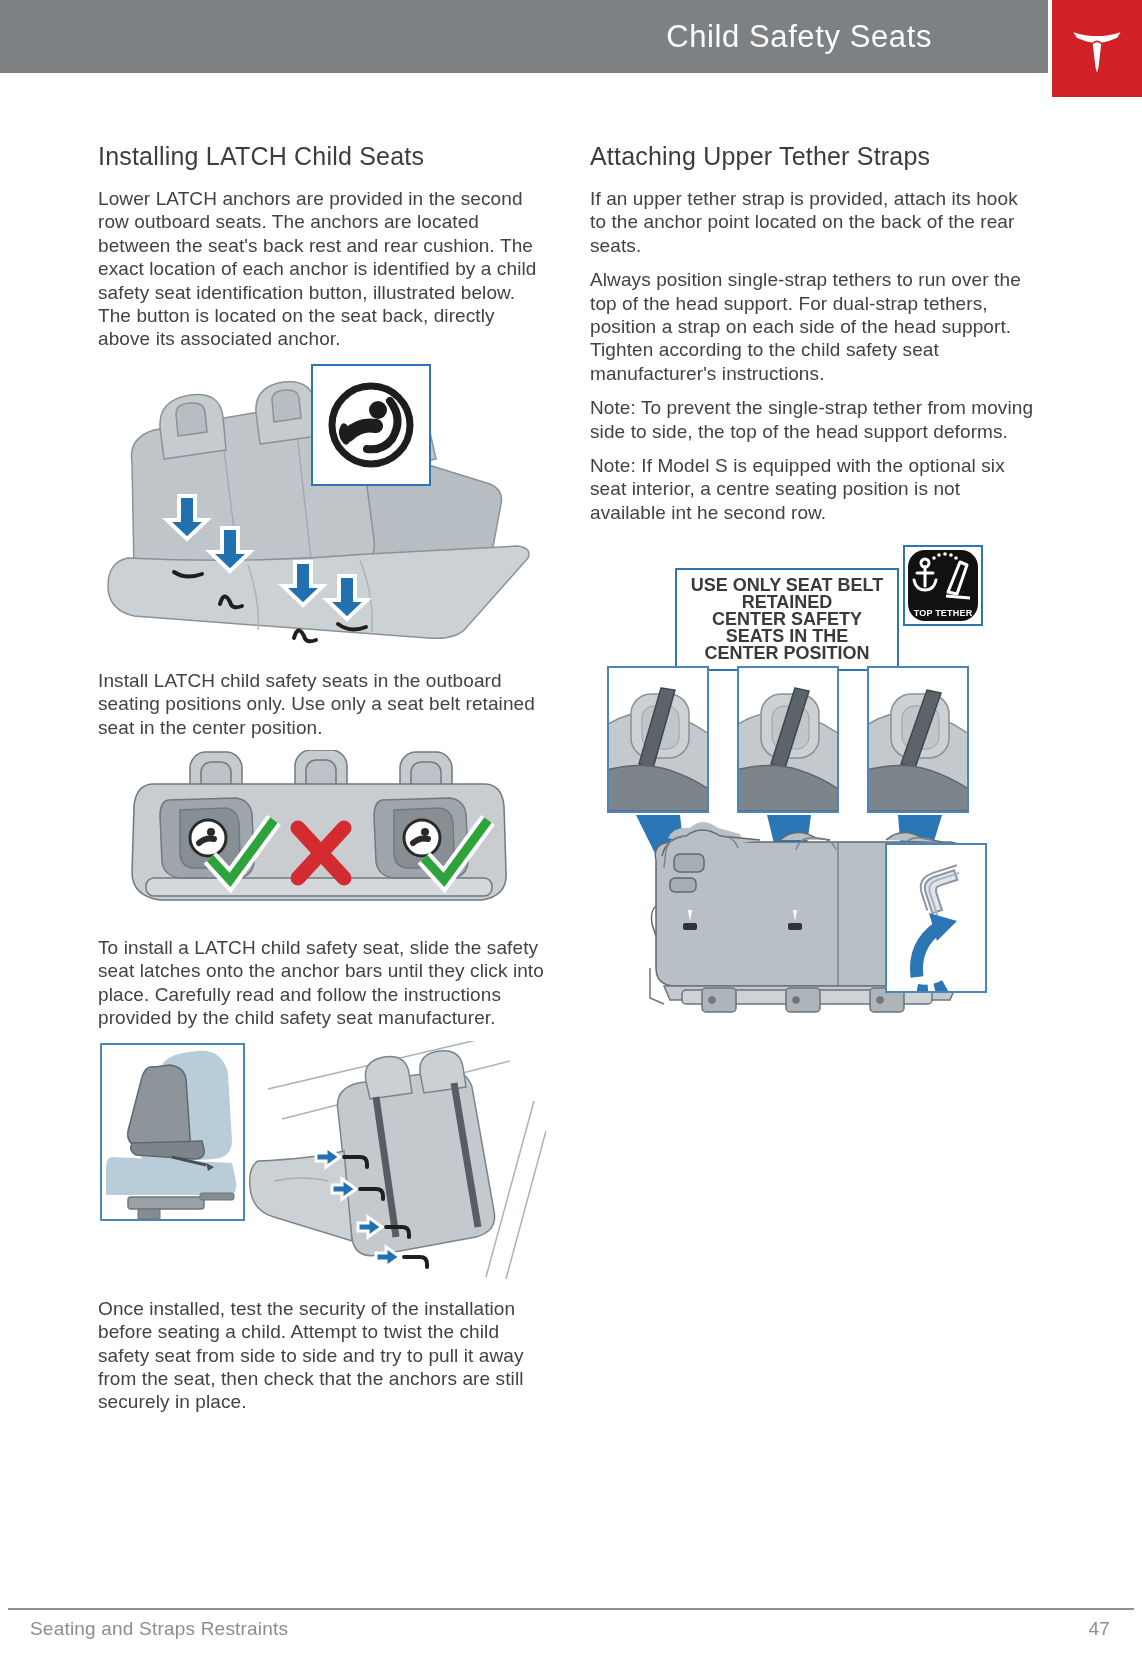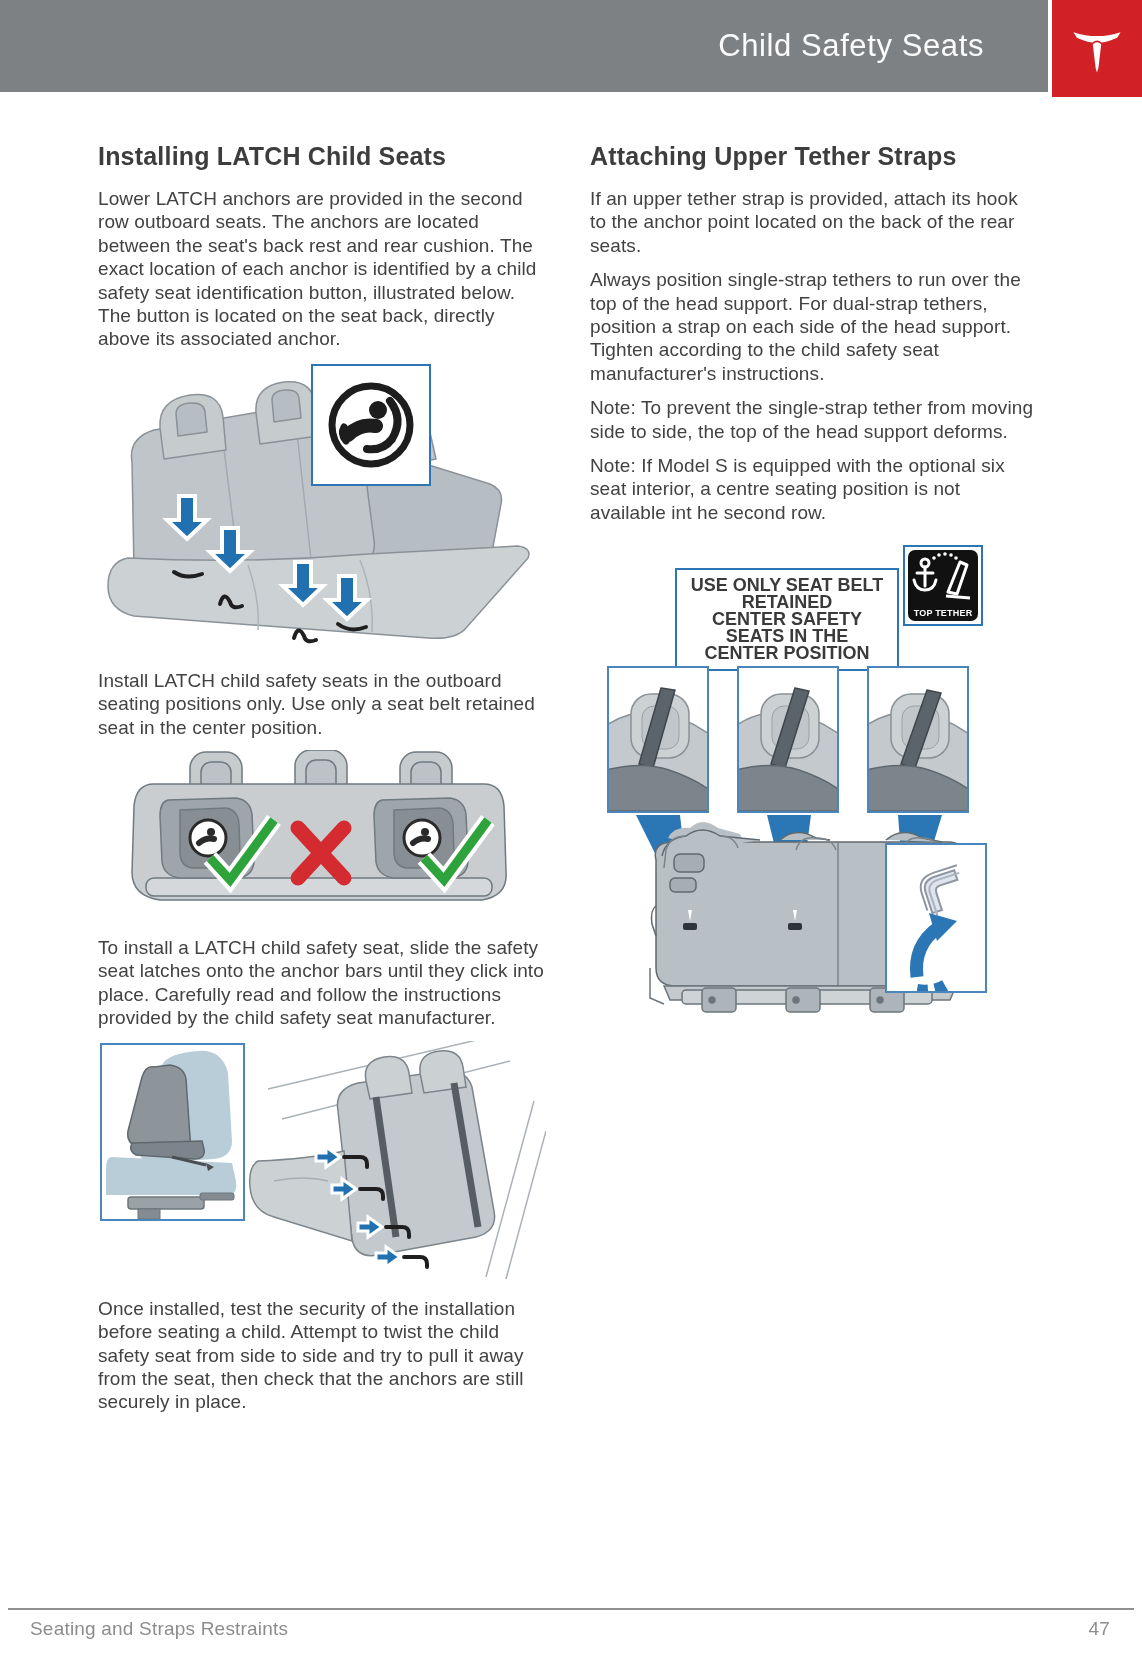--- a/index.html
+++ b/index.html
@@ -1,51 +1,51 @@
 <!DOCTYPE html>
 <html><head>
 <meta charset="utf-8">
 <style>
   *{margin:0;padding:0;box-sizing:border-box}
   html,body{background:#ffffff}
   .page{position:relative;width:1142px;height:1654px;background:#fff;
         font-family:"Liberation Sans",sans-serif;color:#414141;overflow:hidden}
 
   
-  .header-bar{position:absolute;left:0;top:0;width:1048px;height:92px;background:#7e8184;
-              display:flex;align-items:center;justify-content:flex-end;padding-right:64px}
+  .header-bar{position:absolute;left:0;top:0;width:1048px;height:73px;background:#7e8184;
+              display:flex;align-items:center;justify-content:flex-end;padding-right:116px}
   .header-bar h1{font-size:31px;font-weight:400;color:#fbfbfb;letter-spacing:.6px}
   .logo-box{position:absolute;left:1052px;top:0;width:90px;height:97px;background:#d12026;
             display:flex;align-items:center;justify-content:center}
 
   
   .col{position:absolute;top:142px;width:448px}
   .col-left{left:98px}
   .col-right{left:590px}
-  h2{font-size:25px;font-weight:700;color:#3d3d3d;letter-spacing:.2px;margin:0 0 16px}
+  h2{font-size:25px;font-weight:400;color:#3d3d3d;letter-spacing:.2px;margin:0 0 16px}
   p{font-size:19px;line-height:23.4px;letter-spacing:.1px;margin:0 0 11px;color:#424242}
 
   .fig{position:relative;width:448px}
   .fig svg{display:block}
   .fig1{height:285px;margin:10px 0 22px}
   .fig1-iconbox{position:absolute;left:213px;top:2px;width:120px;height:122px;background:#fff;
                 border:2px solid #2e75b5;display:flex;align-items:center;justify-content:center}
   .fig2{height:172px;margin:8px 0 14px}
   .fig3{height:240px;margin:10px 0 16px}
   .fig3-inset{position:absolute;left:2px;top:2px;width:145px;height:178px;background:#fff;
               border:2px solid #4a86bb}
 
   
   .figR{height:482px;margin-top:14px}
   .caption-box{position:absolute;left:85px;top:30px;width:224px;border:2px solid #2e75b5;background:#fff;
                padding:7px 4px;text-align:center;font-size:18px;font-weight:bold;line-height:17px;color:#3a3a3a}
   .caption-box span{display:block}
   .tether-badge{position:absolute;left:313px;top:7px;width:80px;height:81px;border:2px solid #2e75b5;
                 background:#fff;padding:3px}
-  .tether-badge .black{width:100%;height:100%;background:#111;border-radius:7px;position:relative;
+  .tether-badge .black{width:100%;height:100%;background:#111;border-radius:17px;position:relative;
                 display:flex;flex-direction:column;align-items:center;justify-content:flex-start}
   .tether-badge .black .lbl{position:absolute;bottom:3px;width:100%;text-align:center;color:#fff;
                 font-size:9px;font-weight:bold;letter-spacing:.2px}
   .hr-inset{position:absolute;top:128px;width:102px;height:147px;border:2px solid #4a86bb;background:#fff;overflow:hidden}
   .hr-1{left:17px}.hr-2{left:147px}.hr-3{left:277px}
   .hook-inset{position:absolute;left:295px;top:305px;width:102px;height:150px;border:2px solid #4a86bb;
               background:#fff;overflow:hidden}
   .figR-main{position:absolute;left:0;top:0}
 
   

